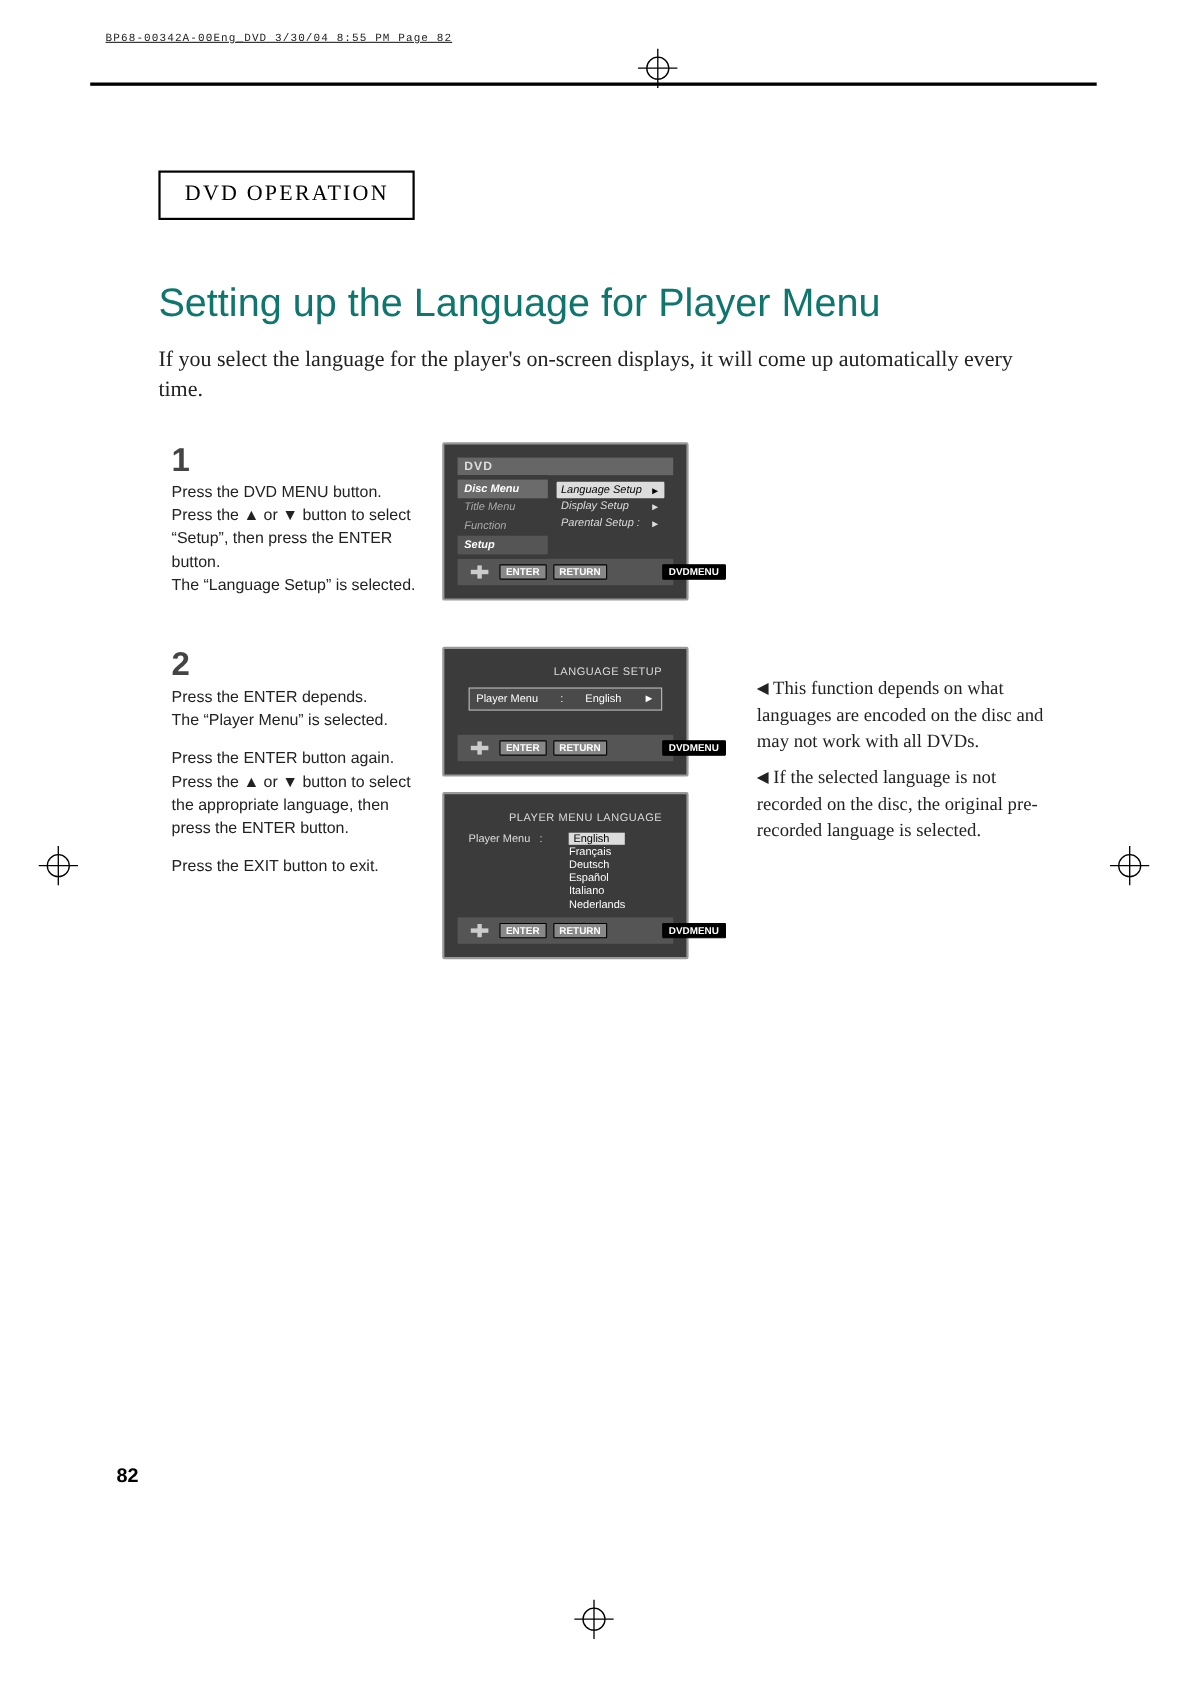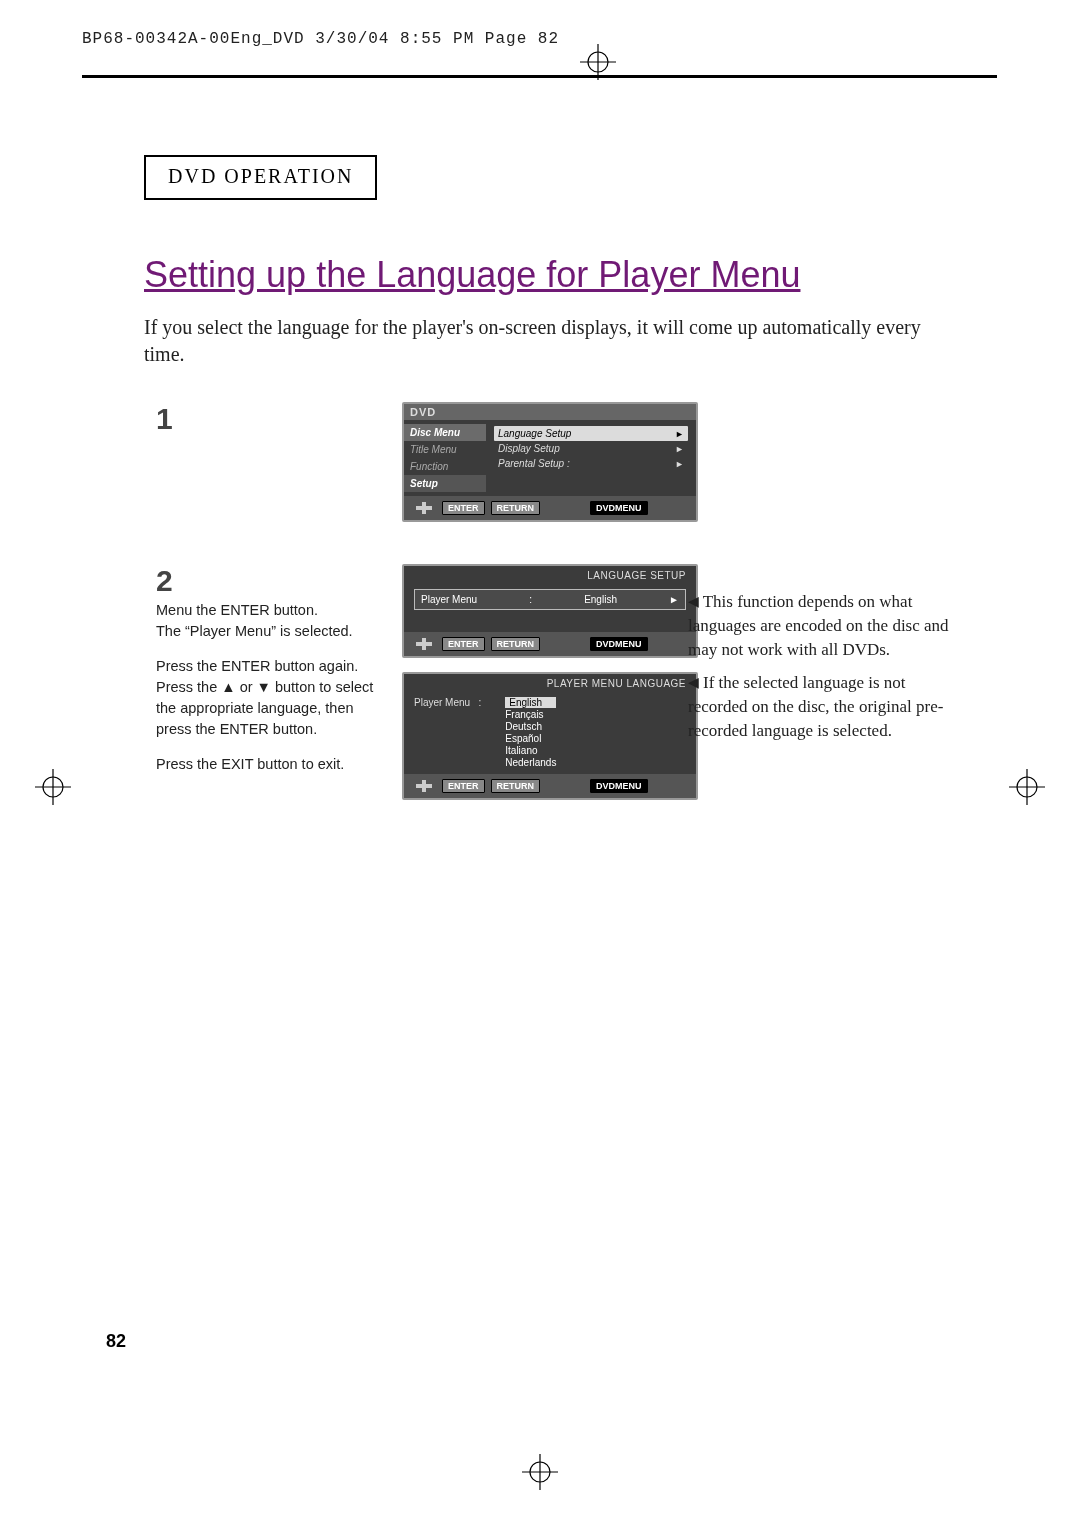--- a/index.html
+++ b/index.html
@@ -1,33 +1,33 @@
 <!DOCTYPE html>
 <html><head>
 <meta charset="utf-8">
 <style>
   * { box-sizing: border-box; margin: 0; padding: 0; }
   body { width: 1080px; height: 1528px; background: #fff; font-family: Georgia, serif; color: #000; position: relative; }
-  .header-code { position: absolute; top: 30px; left: 82px; font-family: 'Courier New', monospace; font-size: 16px; color: #222; letter-spacing: 1px; }
+  .header-code { position: absolute; top: 30px; left: 96px; font-family: 'Courier New', monospace; font-size: 10px; color: #222; letter-spacing: 1px; text-decoration: underline; }
   .crop-mark-top { position: absolute; top: 44px; left: 580px; }
   .crop-mark-top svg, .crop-mark-left svg, .crop-mark-right svg, .crop-mark-bottom svg { display: block; }
   .crop-mark-left { position: absolute; top: 769px; left: 35px; }
   .crop-mark-right { position: absolute; top: 769px; right: 35px; }
   .crop-mark-bottom { position: absolute; bottom: 38px; left: 522px; }
   .page { position: absolute; top: 155px; left: 120px; width: 855px; }
   .section-box { border: 2px solid #000; padding: 8px 22px 10px 22px; display: inline-block; margin-left: 24px; }
   .section-label { font-family: Georgia, serif; font-size: 20px; letter-spacing: 2px; }
-  .title { font-family: Arial, Helvetica, sans-serif; font-size: 36px; font-weight: 400; color: #701a75; margin: 54px 0 18px 24px; text-decoration: underline; }
+  .title { font-family: Arial, Helvetica, sans-serif; font-size: 36px; font-weight: 400; color: #0f766e; margin: 54px 0 18px 24px; }
   .intro { font-family: Georgia, serif; font-size: 20px; line-height: 1.35; margin-left: 24px; width: 790px; color: #222; }
   .step-row { margin-top: 34px; display: flex; gap: 18px; margin-left: 36px; }
   .step-text { width: 228px; }
   .step-num { font-family: Arial, Helvetica, sans-serif; font-size: 30px; font-weight: bold; color: #444; margin-bottom: 2px; }
   .step-body { font-family: Arial, Helvetica, sans-serif; font-size: 14.5px; line-height: 1.45; color: #222; }
   .screen { width: 268px; }
-  .osd { background: #3b3b3b; border: 2px solid #999; border-radius: 2px; color: #fff; font-family: Arial, sans-serif; font-size: 10px; padding: 0; width: 296px; margin-bottom: 14px; }
+  .osd { background: #3b3b3b; border: 2px solid #999; border-radius: 2px; color: #fff; font-family: Arial, sans-serif; font-size: 10px; padding: 12px; width: 224px; margin-bottom: 14px; }
   .osd-top { background: #666; color: #ddd; font-size: 11px; font-weight: bold; padding: 2px 6px; letter-spacing: 1px; }
   .osd-body { display: flex; font-style: italic; }
   .osd-side { width: 82px; background: #3b3b3b; padding: 4px 0; }
   .osd-side-item { padding: 3px 6px; color: #aaa; font-size: 10px; }
   .osd-side-item.sel { background: #6b6b6b; color: #fff; font-weight: bold; }
   .osd-side-item.set { background: #555; color: #fff; font-weight: bold; }
   .osd-main { flex: 1; padding: 6px 8px; }
   .osd-row { display: flex; justify-content: space-between; align-items: center; padding: 2px 4px; color: #ddd; }
   .osd-row.hl { background: #dcdcdc; color: #000; border-radius: 1px; }
   .osd-row .arw { font-size: 9px; }
@@ -88,20 +88,25 @@
     <span class="section-label caps">DVD OPERATION</span>
   </div>
 
   <h1 class="title">Setting up the Language for Player Menu</h1>
   <p class="intro">If you select the language for the player's on-screen displays, it will come up automatically every time.</p>
 
   
   <div class="step-row">
     <div class="step-text">
       <div class="step-num">1</div>
+      <div class="step-body">
+        <div>Press the DVD MENU button.</div>
+        <div>Press the ▲ or ▼ button to select “Setup”, then press the ENTER button.</div>
+        <div>The “Language Setup” is selected.</div>
+      </div>
     </div>
     <div class="screen">
       <div class="osd">
         <div class="osd-top">DVD</div>
         <div class="osd-body">
           <div class="osd-side">
             <div class="osd-side-item sel">Disc Menu</div>
             <div class="osd-side-item">Title Menu</div>
             <div class="osd-side-item">Function</div>
             <div class="osd-side-item set">Setup</div>
@@ -134,21 +139,21 @@
         </div>
       </div>
     </div>
   </div>
 
   
   <div class="step-row" style="margin-top:28px;">
     <div class="step-text">
       <div class="step-num">2</div>
       <div class="step-body">
-        <div>Menu the ENTER button.</div>
+        <div>Press the ENTER depends.</div>
         <div>The “Player Menu” is selected.</div>
         <div style="height:14px;"></div>
         <div>Press the ENTER button again.</div>
         <div>Press the ▲ or ▼ button to select the appropriate language, then press the ENTER button.</div>
         <div style="height:14px;"></div>
         <div>Press the EXIT button to exit.</div>
       </div>
     </div>
 
     <div class="screen">

